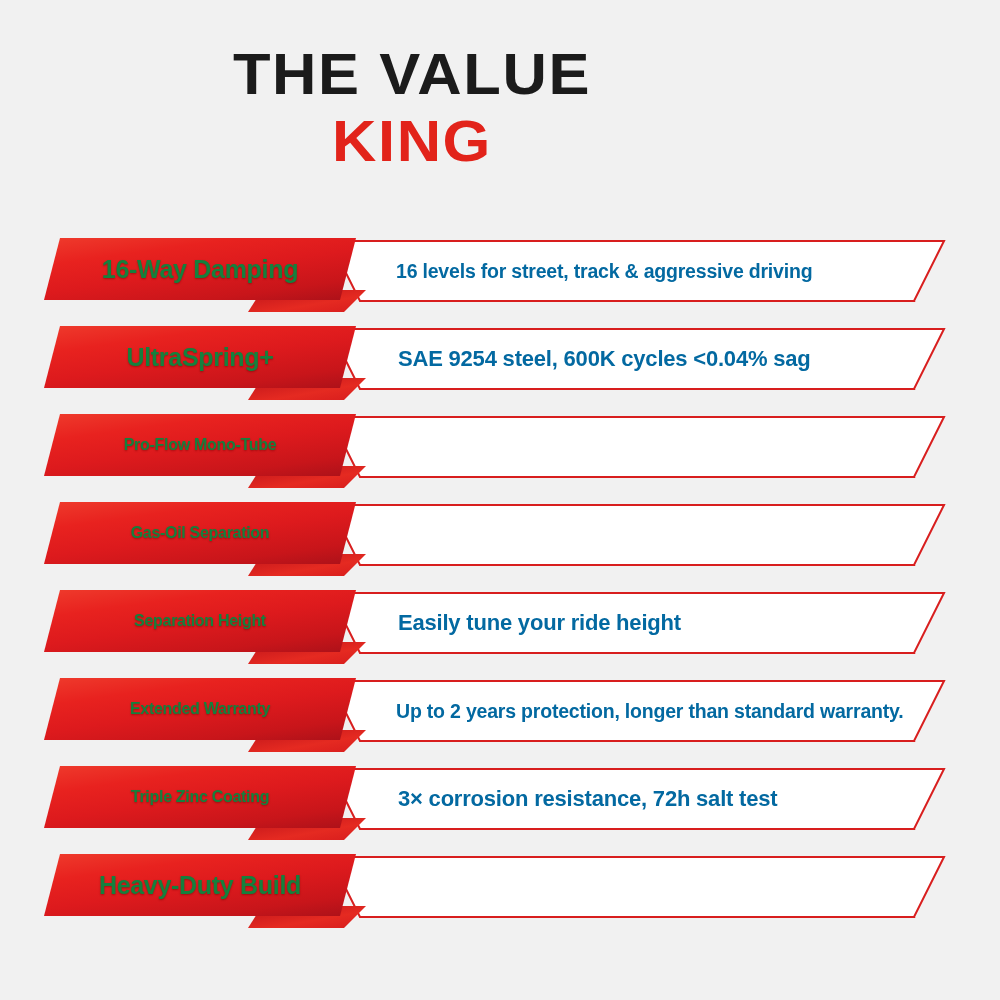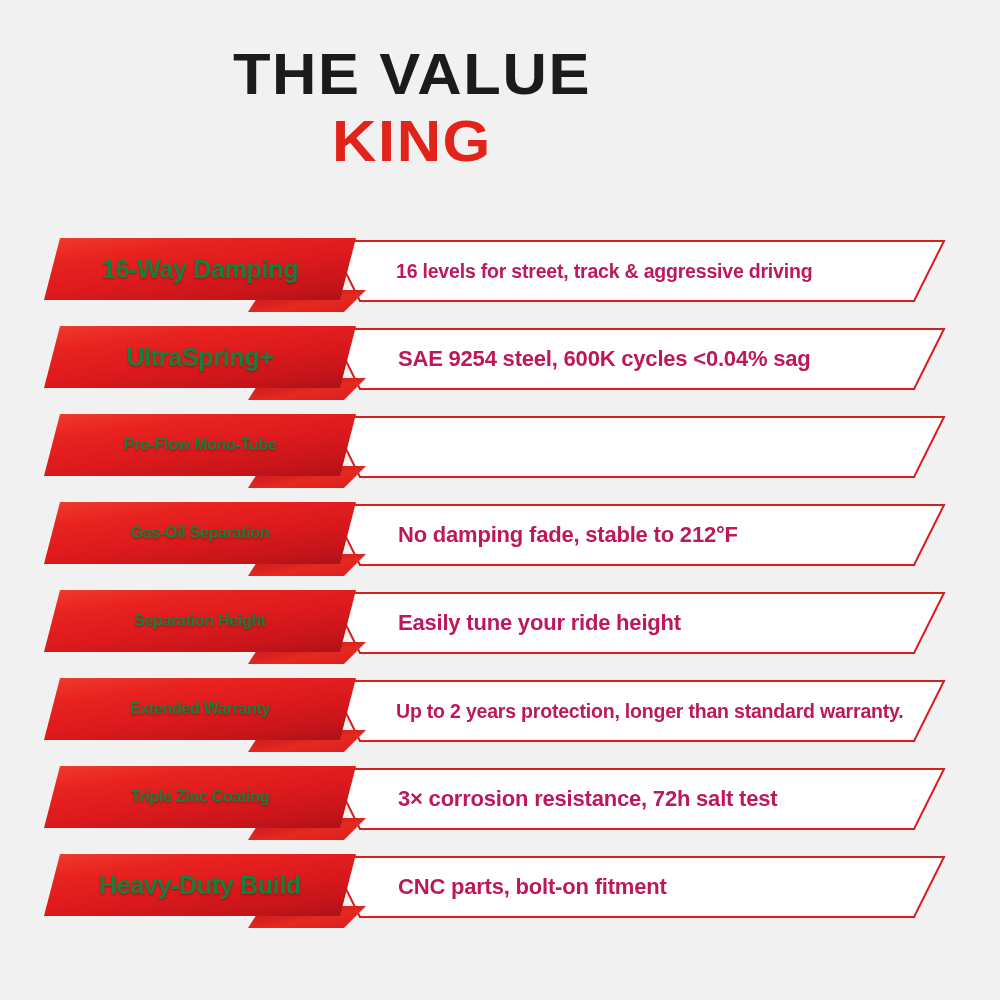--- a/index.html
+++ b/index.html
@@ -87,21 +87,21 @@
   .panel-text {
     position: absolute;
     left: 398px;
     top: 8px;
     height: 62px;
     width: 545px;
     display: flex;
     align-items: center;
     font-size: 22px;
     font-weight: bold;
-    color: #be185d;
+    color: #0369a1;
     letter-spacing: -0.2px;
     white-space: nowrap;
     z-index: 4;
   }
   .panel-text.small { font-size: 19.5px; left: 396px; }
 
   
   .ribbon-wrap {
     position: absolute;
     left: 0;
@@ -208,21 +208,20 @@
         <div class="ribbon-label tight">Pro-Flow Mono-Tube</div>
       </div>
     </div>
     <div class="row">
       <div class="panel"></div>
       <div class="panel-outline">
         <svg viewBox="0 0 615 62" preserveAspectRatio="none">
           <polygon points="0,1 614,1 584,61 30,61" fill="none" stroke="#d81e1e" stroke-width="2" vector-effect="non-scaling-stroke"></polygon>
         </svg>
       </div>
-      <div class="panel-text">No damping fade, stable to 212°F</div>
       <div class="ribbon-wrap">
         <div class="ribbon-fold"></div>
         <div class="ribbon"></div>
         <div class="ribbon-label tight">Gas-Oil Separation</div>
       </div>
     </div>
     <div class="row">
       <div class="panel"></div>
       <div class="panel-outline">
         <svg viewBox="0 0 615 62" preserveAspectRatio="none">
@@ -264,20 +263,19 @@
         <div class="ribbon-label tight">Triple Zinc Coating</div>
       </div>
     </div>
     <div class="row">
       <div class="panel"></div>
       <div class="panel-outline">
         <svg viewBox="0 0 615 62" preserveAspectRatio="none">
           <polygon points="0,1 614,1 584,61 30,61" fill="none" stroke="#d81e1e" stroke-width="2" vector-effect="non-scaling-stroke"></polygon>
         </svg>
       </div>
-      <div class="panel-text">CNC parts, bolt-on fitment</div>
       <div class="ribbon-wrap">
         <div class="ribbon-fold"></div>
         <div class="ribbon"></div>
         <div class="ribbon-label">Heavy-Duty Build</div>
       </div>
     </div>
   </div>
 
 </body></html>

